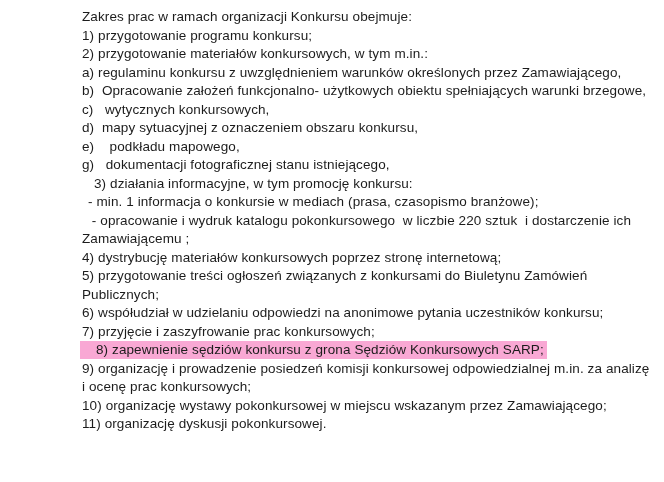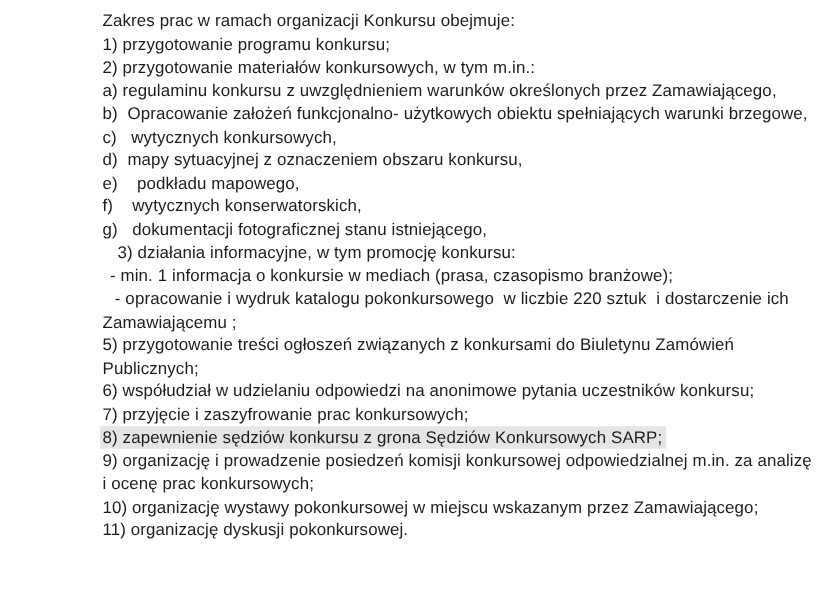--- a/index.html
+++ b/index.html
@@ -29,44 +29,44 @@
   .line {
     font-size: 13.5px;
     line-height: 18.5px;
     white-space: pre;
     letter-spacing: 0.1px;
   }
   .indent-0 { padding-left: 0; }
   .indent-1 { padding-left: 6px; }
   .indent-2 { padding-left: 12px; }
   .highlight {
-    background: #e5e5e5;
-    padding: 1px 3px 2px 2px;
+    background: #f9a8d4;
+    padding: 1px 3px 2px 16px;
     margin-left: -2px;
   }
 </style>
 </head>
 <body>
 
 <div class="page">
   <div class="doc" id="doc">
       <div class="line indent-0">Zakres prac w ramach organizacji Konkursu obejmuje:</div>
       <div class="line indent-0">1) przygotowanie programu konkursu;</div>
       <div class="line indent-0">2) przygotowanie materiałów konkursowych, w tym m.in.:</div>
       <div class="line indent-0">a) regulaminu konkursu z uwzględnieniem warunków określonych przez Zamawiającego,</div>
       <div class="line indent-0">b)  Opracowanie założeń funkcjonalno- użytkowych obiektu spełniających warunki brzegowe,</div>
       <div class="line indent-0">c)   wytycznych konkursowych,</div>
       <div class="line indent-0">d)  mapy sytuacyjnej z oznaczeniem obszaru konkursu,</div>
       <div class="line indent-0">e)    podkładu mapowego,</div>
-      <div class="line indent-0">f)    wytycznych konserwatorskich,</div>
       <div class="line indent-0">g)   dokumentacji fotograficznej stanu istniejącego,</div>
       <div class="line indent-2">3) działania informacyjne, w tym promocję konkursu:</div>
       <div class="line indent-1">- min. 1 informacja o konkursie w mediach (prasa, czasopismo branżowe);</div>
       <div class="line indent-1"> - opracowanie i wydruk katalogu pokonkursowego  w liczbie 220 sztuk  i dostarczenie ich</div>
       <div class="line indent-0">Zamawiającemu ;</div>
+      <div class="line indent-0">4) dystrybucję materiałów konkursowych poprzez stronę internetową;</div>
       <div class="line indent-0">5) przygotowanie treści ogłoszeń związanych z konkursami do Biuletynu Zamówień</div>
       <div class="line indent-0">Publicznych;</div>
       <div class="line indent-0">6) współudział w udzielaniu odpowiedzi na anonimowe pytania uczestników konkursu;</div>
       <div class="line indent-0">7) przyjęcie i zaszyfrowanie prac konkursowych;</div>
       <div class="line indent-0"><span class="highlight">8) zapewnienie sędziów konkursu z grona Sędziów Konkursowych SARP;</span></div>
       <div class="line indent-0">9) organizację i prowadzenie posiedzeń komisji konkursowej odpowiedzialnej m.in. za analizę</div>
       <div class="line indent-0">i ocenę prac konkursowych;</div>
       <div class="line indent-0">10) organizację wystawy pokonkursowej w miejscu wskazanym przez Zamawiającego;</div>
       <div class="line indent-0">11) organizację dyskusji pokonkursowej.</div>
     </div>

